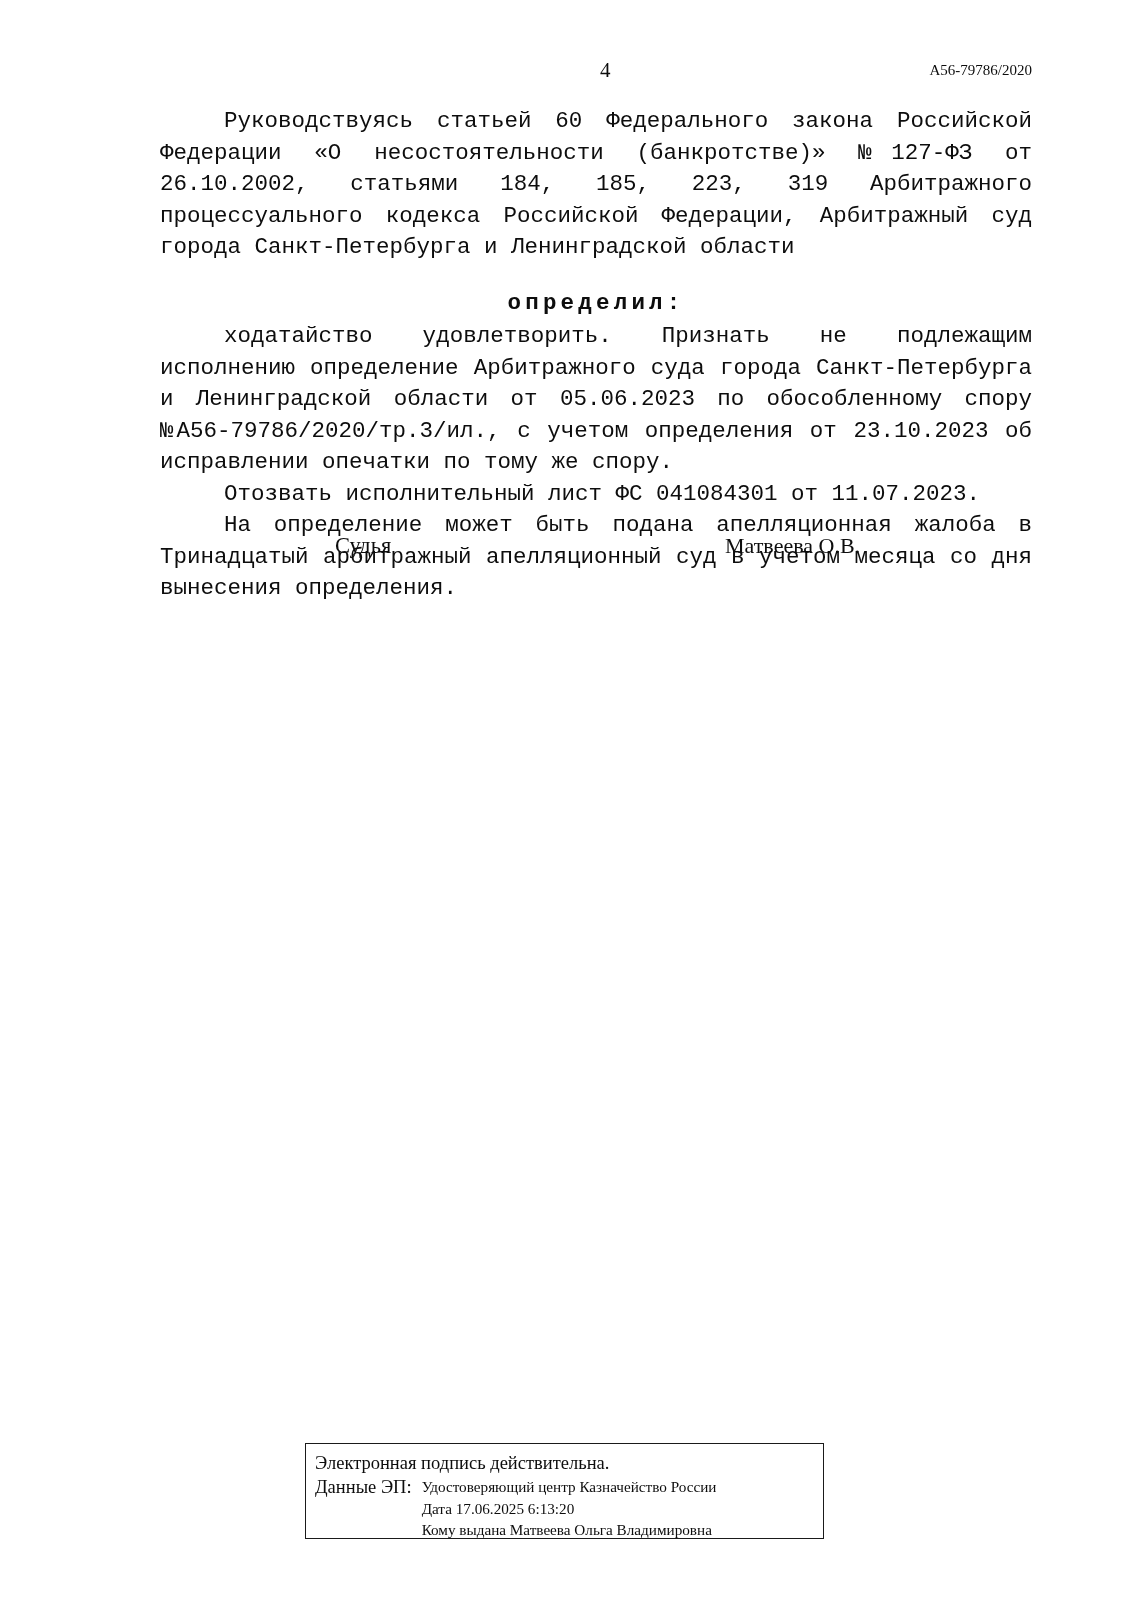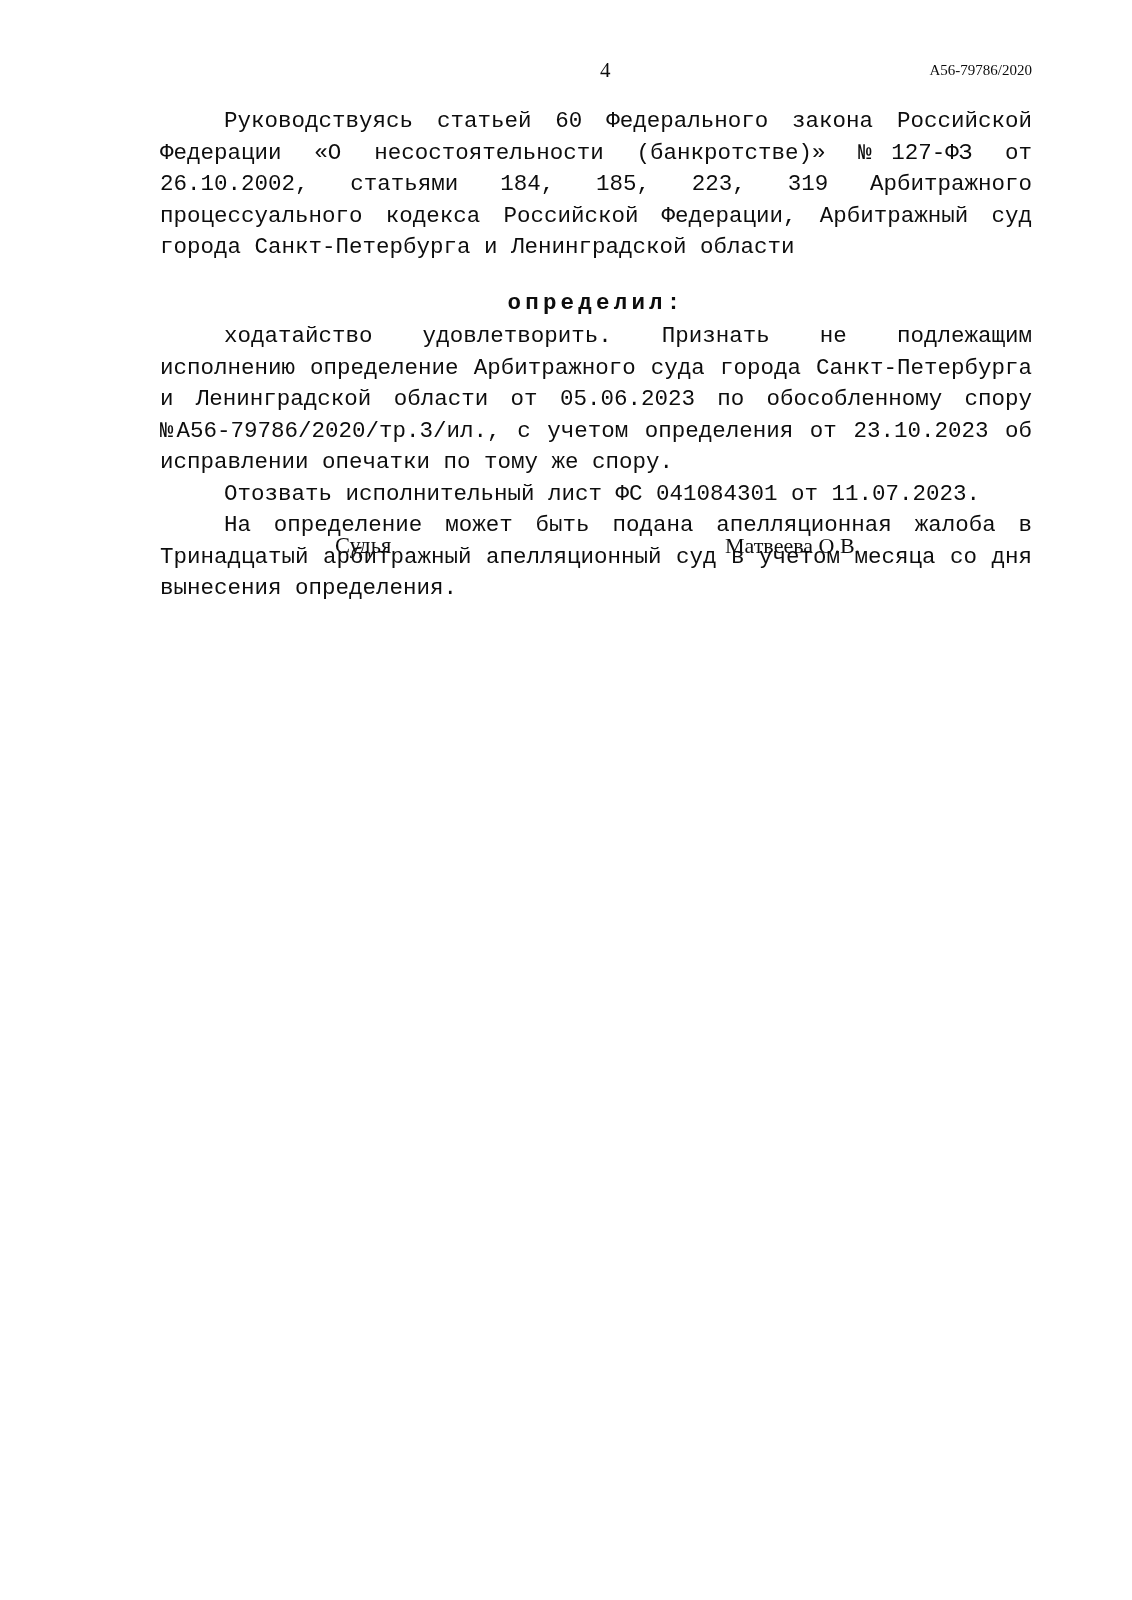--- a/index.html
+++ b/index.html
@@ -150,14 +150,25 @@
     <p class="para">ходатайство удовлетворить. Признать не подлежащим исполнению определение Арбитражного суда города Санкт-Петербурга и Ленинградской области от 05.06.2023 по обособленному спору №А56-79786/2020/тр.3/ил., с учетом определения от 23.10.2023 об исправлении опечатки по тому же спору.</p>
     <p class="para last-left">Отозвать исполнительный лист ФС 041084301 от 11.07.2023.</p>
     <p class="para">На определение может быть подана апелляционная жалоба в Тринадцатый арбитражный апелляционный суд в учетом месяца со дня вынесения определения.</p>
   </div>
 
   <div class="sign-row">
     <span class="sign-title">Судья</span>
     <span class="sign-name">Матвеева О.В.</span>
   </div>
 
+  <div class="esign-box">
+    <div class="esign-valid">Электронная подпись действительна.</div>
+    <div class="esign-row">
+      <div class="esign-label">Данные ЭП:</div>
+      <div class="esign-details">
+        <div>Удостоверяющий центр Казначейство России</div>
+        <div>Дата 17.06.2025 6:13:20</div>
+        <div>Кому выдана Матвеева Ольга Владимировна</div>
+      </div>
+    </div>
+  </div>
 
 </div>
 
 </body></html>

